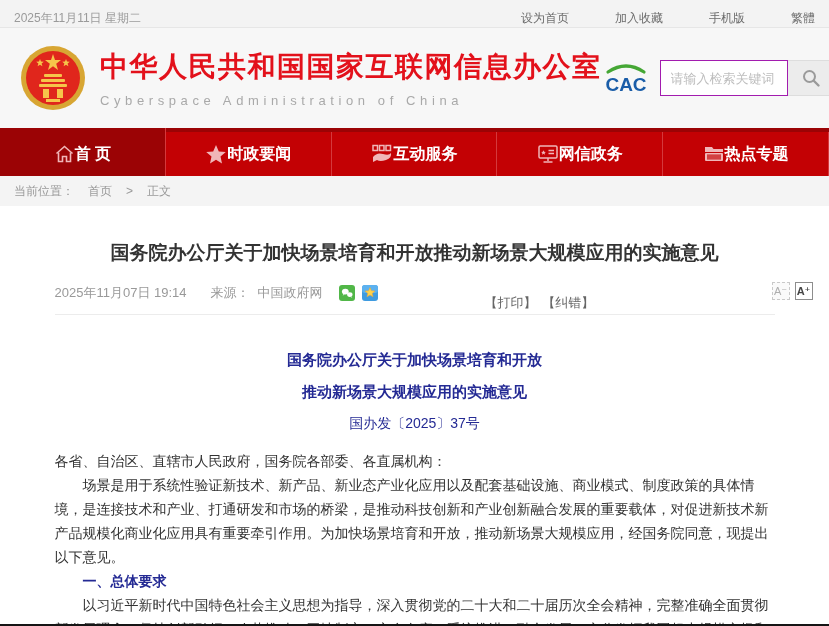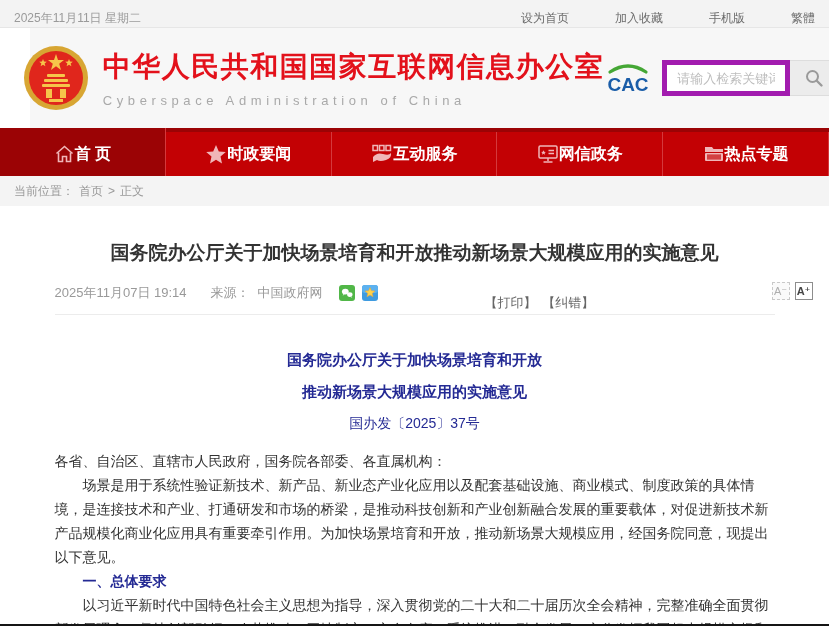--- a/index.html
+++ b/index.html
@@ -8,46 +8,46 @@
 
   
   .topbar { height: 28px; background: #f3f3f3; border-bottom: 1px solid #e6e6e6;
             display: flex; align-items: flex-end; justify-content: space-between;
             padding: 0 14px; font-size: 12px; color: #9a9a9a; }
   .topbar-links { display: flex; gap: 16px; }
   .topbar-links span { margin-left: 30px; color: #6b6b6b; cursor: pointer; }
 
   
   .header { height: 100px; background: #f7f7f7; display: flex; align-items: center;
-            justify-content: center; padding: 0 18px 0 20px; margin-left: 30px; }
+            justify-content: space-between; padding: 0 18px 0 20px; }
   .brand { display: flex; align-items: center; cursor: pointer; }
   .emblem { width: 66px; height: 66px; margin-right: 14px; flex: none; }
   .title-cn { font-size: 28px; font-weight: bold; color: #e3111b; letter-spacing: 1.5px; white-space: nowrap; }
   .title-en { font-size: 13px; color: #a9a9a9; letter-spacing: 4.6px; margin-top: 7px; white-space: nowrap; }
   .search-area { display: flex; align-items: center; }
   .cac-logo { margin-right: 10px; flex: none; }
   .search-box { display: flex; }
-  .search-input { width: 128px; height: 36px; border: 5px solid #a21caf; background: #fff;
+  .search-input { width: 128px; height: 36px; border: 1px solid #a21caf; background: #fff;
                   padding: 0 10px; font-size: 13px; color: #333; outline: none;
                   font-family: "Liberation Sans", sans-serif; }
   .search-input::placeholder { color: #bdbdbd; }
   .search-btn { width: 48px; height: 36px; border: 1px solid #ddd; border-left: none;
                 background: #ececec; display: flex; align-items: center; justify-content: center; cursor: pointer; }
 
   
   .nav { height: 48px; background: #c30104; border-top: 4px solid #9b0305; display: flex; }
   .nav-item { flex: 1; display: flex; align-items: center; justify-content: center; 
               color: #fff; font-size: 16px; font-weight: bold; border-right: 1px solid #d4393c;
               cursor: pointer; }
   .nav-item.active { background: #9b0305; margin-top: -4px; padding-top: 4px; }
   .nav-item svg { flex: none; }
 
   
   .breadcrumb { height: 30px; background: #f4f4f4; display: flex; align-items: center;
-                padding: 0 14px; font-size: 12px; color: #999; gap: 5px; }
+                padding: 0 14px; font-size: 12px; color: #999; gap: 14px; }
   .breadcrumb .bc-link { cursor: pointer; color: #999; }
 
   
   .content { width: 720px; margin: 0 auto; }
   .article-title { margin-top: 34px; text-align: center; font-size: 19px; font-weight: bold; color: #333; }
   .meta { position: relative; margin-top: 18px; padding-bottom: 12px; border-bottom: 1px solid #ececec;
           display: flex; align-items: center; font-size: 13px; color: #999; }
   .meta .src-label { margin-left: 24px; }
   .meta .src { margin-left: 8px; }
   .share { display: flex; gap: 7px; margin-left: 16px; }

